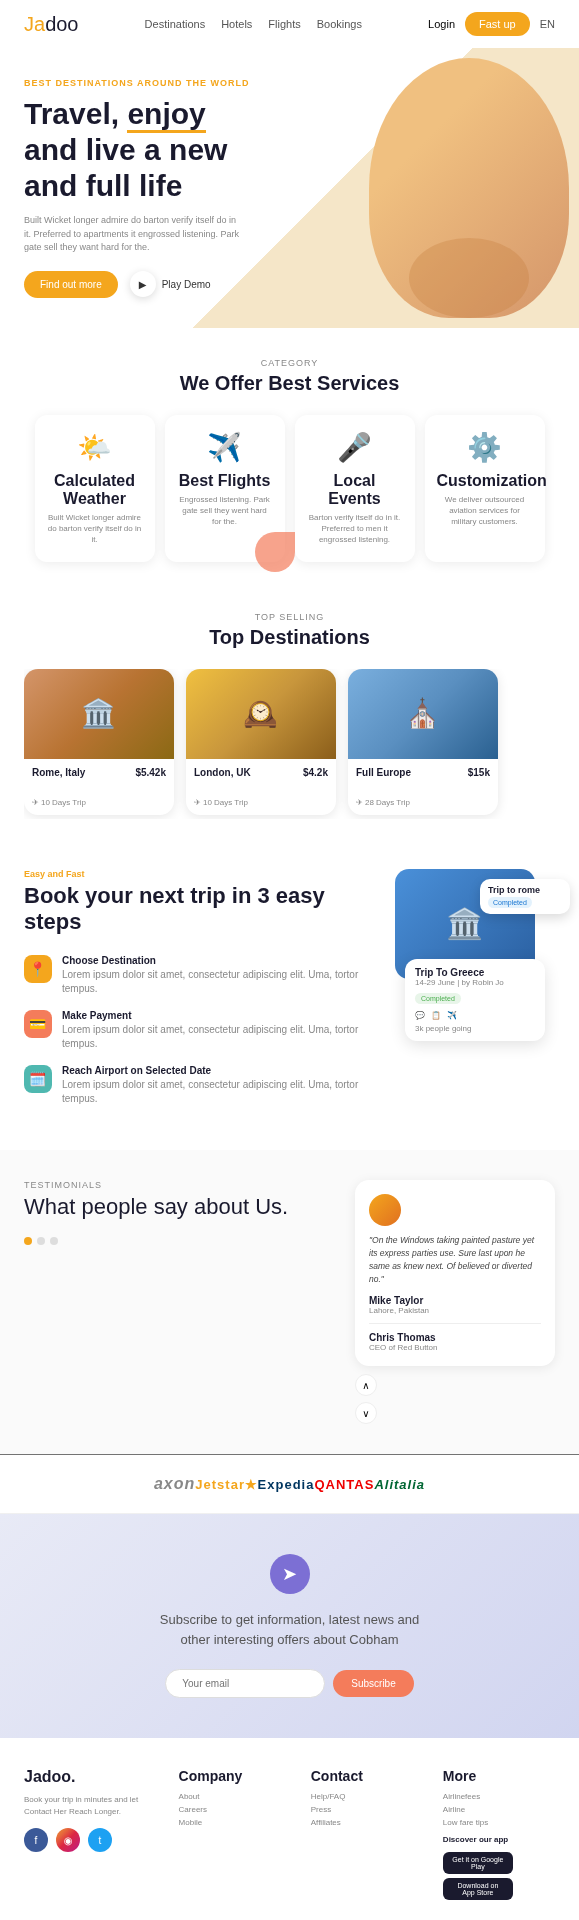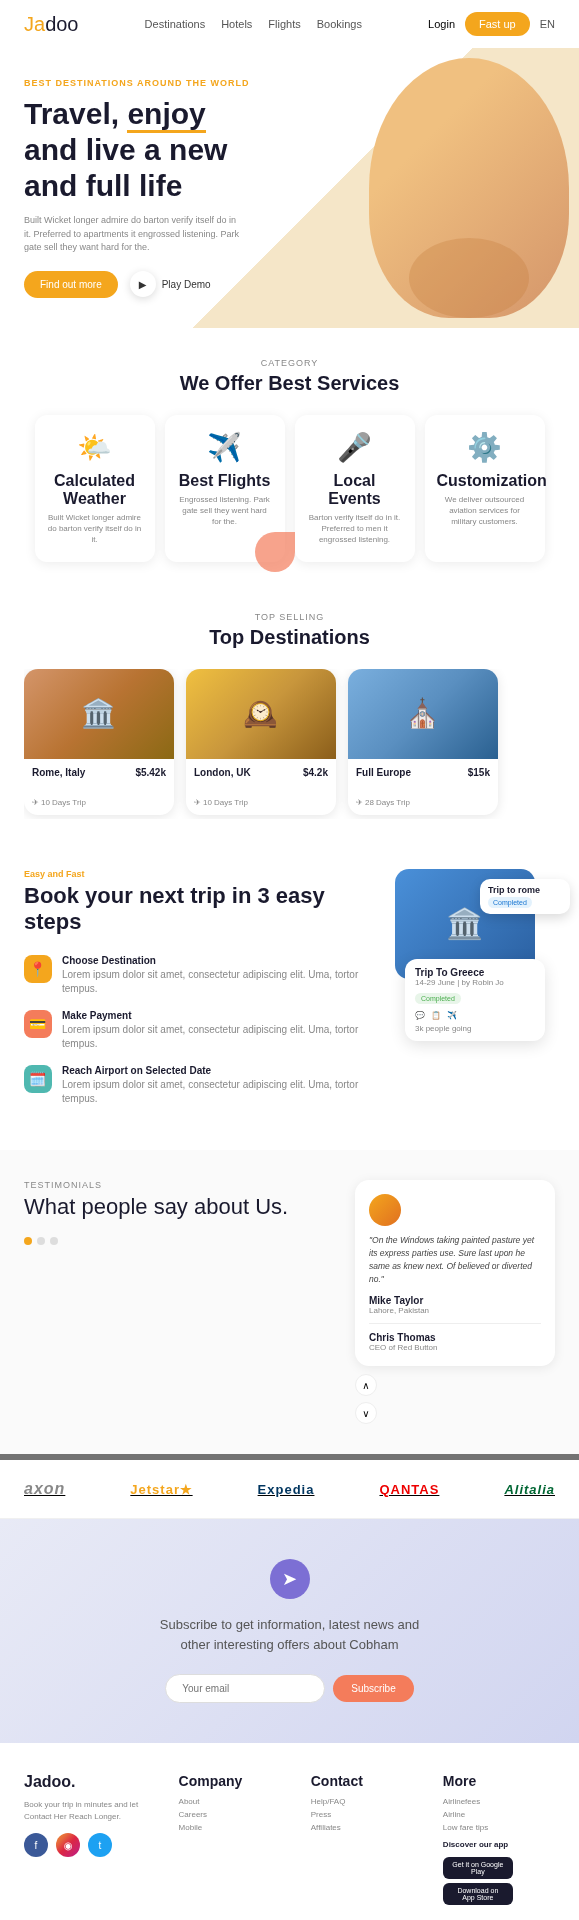--- a/index.html
+++ b/index.html
@@ -140,21 +140,21 @@
     .test-quote { font-size: 8.5px; color: #444; line-height: 1.5; font-style: italic; margin-bottom: 10px; }
     .test-name { font-size: 10px; font-weight: 700; color: #1a1a2e; }
     .test-loc { font-size: 8px; color: #888; }
     .test-divider { border: none; border-top: 1px solid #eee; margin: 8px 0; }
     .test-author2-name { font-size: 10px; font-weight: 700; color: #1a1a2e; }
     .test-author2-title { font-size: 8px; color: #888; }
     .test-arrows { display: flex; flex-direction: column; gap: 6px; margin-top: 8px; }
     .test-arrow { background: #fff; border: 1px solid #eee; border-radius: 50%; width: 22px; height: 22px; display: flex; align-items: center; justify-content: center; font-size: 10px; cursor: pointer; }
 
     
-    .brands { padding: 20px 24px; display: flex; align-items: center; justify-content: space-between; background: #fff; border-top: 6px solid #737373; border-bottom: 1px solid #f0f0f0; text-decoration: underline; }
+    .brands { padding: 20px 24px; display: flex; align-items: center; justify-content: center; background: #fff; border-top: 1px solid #737373; border-bottom: 1px solid #f0f0f0; }
     .brand-name { font-size: 13px; font-weight: 700; color: #888; letter-spacing: 1px; }
     .brand-name.axon { font-style: italic; font-size: 16px; }
     .brand-name.jetstar { color: #f4a61d; }
     .brand-name.expedia { color: #00355f; font-weight: 800; }
     .brand-name.qantas { color: #ee0000; font-weight: 800; }
     .brand-name.alitalia { color: #006633; font-style: italic; }
 
     
     .subscribe { background: linear-gradient(135deg, #e8eaf6 0%, #d1d5f0 100%); padding: 40px 24px; text-align: center; position: relative; }
     .sub-icon { width: 40px; height: 40px; background: #7c6fd4; border-radius: 50%; display: flex; align-items: center; justify-content: center; margin: 0 auto 16px auto; font-size: 18px; color: #fff; }

